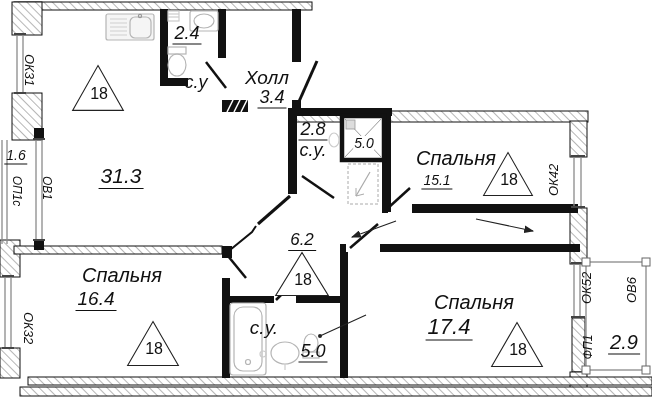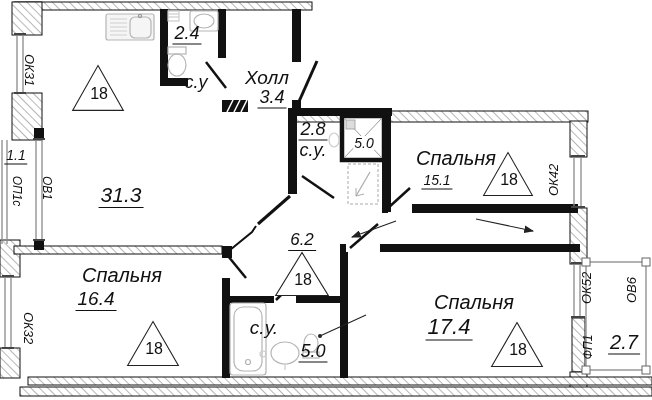--- a/index.html
+++ b/index.html
@@ -171,21 +171,21 @@
     </g>
 
     <g stroke="#222" stroke-width="1.1" fill="none">
       <line x1="396" y1="221" x2="352" y2="237" marker-end="url(#arr)"></line>
       <line x1="476" y1="219" x2="533" y2="231" marker-end="url(#arr)"></line>
       <line x1="320" y1="336" x2="366" y2="315"></line>
       <circle cx="320" cy="336" r="2" fill="#222" stroke="none"></circle>
     </g>
   </svg>
 
-  <span class="lbl ul" style="left:121px;top:196px;font-size:21px">31.3</span>
+  <span class="lbl ul" style="left:121px;top:177px;font-size:21px">31.3</span>
 
   <span class="lbl ul" style="left:187px;top:34px;font-size:18px">2.4</span>
   <span class="lbl" style="left:196px;top:82px;font-size:18px">с.у</span>
 
   <span class="lbl" style="left:267px;top:77px;font-size:19px">Холл</span>
   <span class="lbl ul" style="left:272px;top:98px;font-size:18px">3.4</span>
 
   <span class="lbl ul" style="left:313px;top:130px;font-size:18px">2.8</span>
   <span class="lbl" style="left:313px;top:150px;font-size:18px">с.у.</span>
 
@@ -198,22 +198,22 @@
 
   <span class="lbl" style="left:122px;top:275px;font-size:20px">Спальня</span>
   <span class="lbl ul" style="left:96px;top:300px;font-size:19px">16.4</span>
 
   <span class="lbl" style="left:264px;top:327px;font-size:19px">с.у.</span>
   <span class="lbl ul" style="left:313px;top:352px;font-size:18px">5.0</span>
 
   <span class="lbl" style="left:474px;top:302px;font-size:20px">Спальня</span>
   <span class="lbl ul" style="left:449px;top:328px;font-size:22px">17.4</span>
 
-  <span class="lbl ul" style="left:16px;top:156px;font-size:14px">1.1</span>
-  <span class="lbl ul" style="left:624px;top:343px;font-size:20px">2.7</span>
+  <span class="lbl ul" style="left:16px;top:156px;font-size:14px">1.6</span>
+  <span class="lbl ul" style="left:624px;top:343px;font-size:20px">2.9</span>
 
   <span class="lbl rot90" style="left:29px;top:70px;font-size:13px">ОК31</span>
   <span class="lbl rot90" style="left:17px;top:191px;font-size:12px">ОП1с</span>
   <span class="lbl rot90" style="left:47px;top:188px;font-size:12px">ОВ1</span>
   <span class="lbl rot90" style="left:28px;top:328px;font-size:13px">ОК32</span>
   <span class="lbl rotm90" style="left:553px;top:180px;font-size:13px">ОК42</span>
   <span class="lbl rotm90" style="left:586px;top:288px;font-size:13px">ОК52</span>
   <span class="lbl rotm90" style="left:631px;top:290px;font-size:13px">ОВ6</span>
   <span class="lbl rotm90" style="left:588px;top:347px;font-size:12px">ФП1</span>
 

